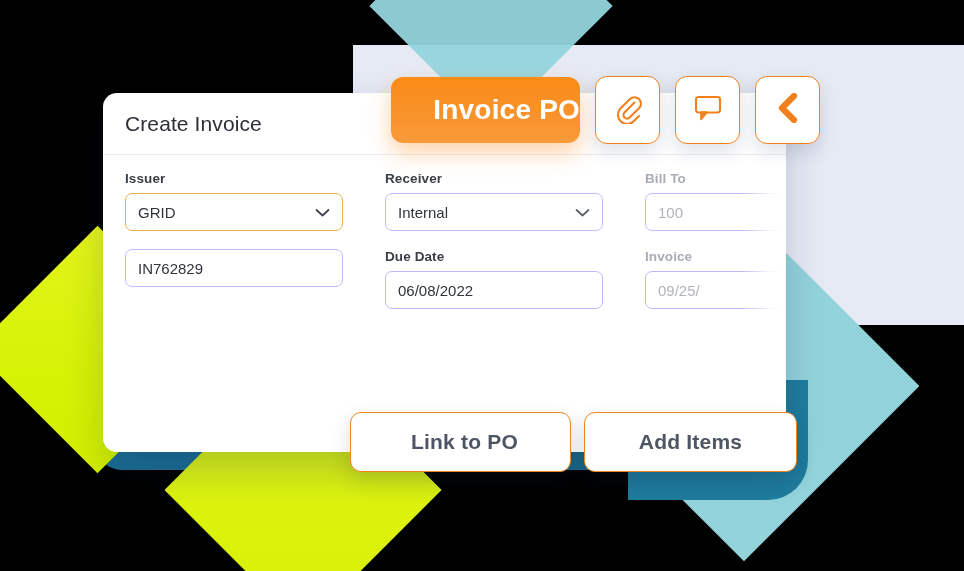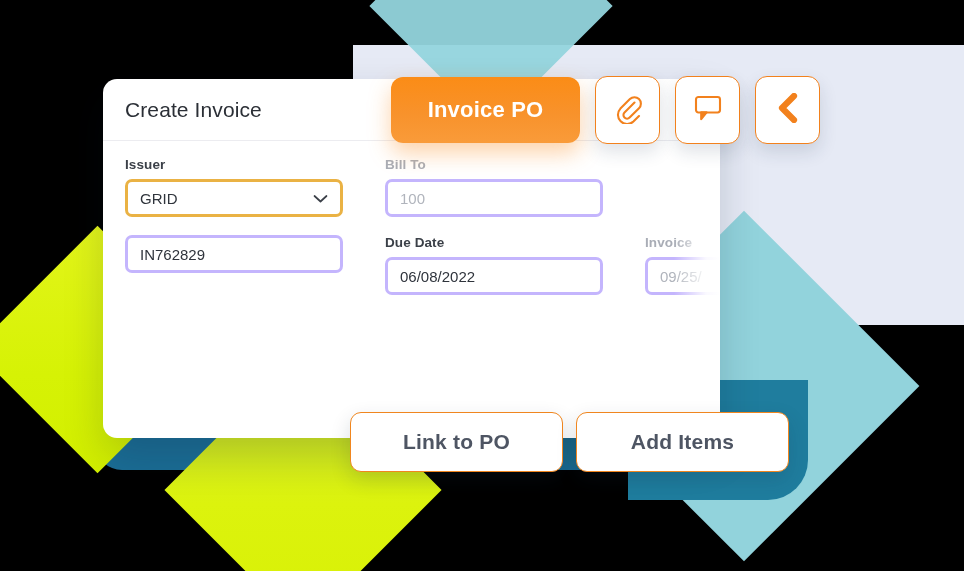--- a/index.html
+++ b/index.html
@@ -98,22 +98,22 @@
     height: 120px;
     background: #1f7d9e;
     border-radius: 0 0 40px 0;
     filter: blur(0.4px);
   }
 
   
   .card {
     position: absolute;
     left: 103px;
-    top: 79px;
-    width: 617px;
+    top: 93px;
+    width: 683px;
     height: 359px;
     background: #ffffff;
     border-radius: 14px;
     box-shadow: 0 18px 40px rgba(10, 30, 50, .18);
     overflow: hidden;
   }
   .card-header {
     height: 62px;
     border-bottom: 1px solid #ececf0;
     display: flex;
@@ -143,21 +143,21 @@
     font-weight: bold;
     color: #3b4048;
     margin-bottom: 7px;
     letter-spacing: .1px;
   }
   .field-label.muted { color: #a9adb6; }
 
   .control {
     height: 38px;
     box-sizing: border-box;
-    border: 3px solid #c4b5fd;
+    border: 1px solid #c4b5fd;
     border-radius: 7px;
     background: #fff;
     display: flex;
     align-items: center;
     padding: 0 12px;
     font-size: 15px;
     color: #2f343c;
     position: relative;
   }
   .control.highlight { border-color: #eab244; }
@@ -207,25 +207,25 @@
     display: flex;
     align-items: center;
     gap: 15px;
   }
   .po-button {
     width: 189px;
     height: 66px;
     border-radius: 12px;
     background: linear-gradient(180deg, #fb8c16 0%, #f8922b 55%, #f99b3a 100%);
     color: #ffffff;
-    font-size: 22px;
+    font-size: 28px;
     font-weight: bold;
     display: flex;
     align-items: center;
-    justify-content: center;
+    justify-content: flex-end;
     box-shadow: 0 10px 22px rgba(249, 146, 43, .40);
     letter-spacing: .2px;
   }
   .icon-button {
     width: 63px;
     height: 66px;
     border-radius: 12px;
     background: #ffffff;
     border: 1.6px solid #f2811d;
     display: flex;
@@ -249,21 +249,21 @@
     border: 1.6px solid #f0861f;
     display: flex;
     align-items: center;
     justify-content: center;
     font-size: 21px;
     font-weight: bold;
     color: #4e5563;
     box-shadow: 0 8px 20px rgba(20, 45, 70, .16);
     letter-spacing: .2px;
   }
-  .action-link-po { width: 211px; }
+  .action-link-po { width: 211px; padding-left: 8px; }
   .action-add-items { width: 211px; }
 </style>
 </head>
 <body>
 
 <div id="stage">
 
   <div class="bg-layer">
     <div class="lavender-panel"></div>
     <div class="diamond diamond-teal-top"></div>
@@ -289,20 +289,31 @@
           <div class="control highlight">
             <span>GRID</span>
             <span class="chev">
               <svg width="15" height="9" viewBox="0 0 15 9">
                   <path d="M1.5 1.5 L7.5 7 L13.5 1.5" fill="none" stroke="#3b4048" stroke-width="1.7" stroke-linecap="round" stroke-linejoin="round"></path>
                 </svg>
             </span>
           </div>
         </div>
 
+        <div class="field">
+          <div class="field-label">Receiver</div>
+          <div class="control">
+            <span>Internal</span>
+            <span class="chev">
+              <svg width="15" height="9" viewBox="0 0 15 9">
+                  <path d="M1.5 1.5 L7.5 7 L13.5 1.5" fill="none" stroke="#5a6069" stroke-width="1.7" stroke-linecap="round" stroke-linejoin="round"></path>
+                </svg>
+            </span>
+          </div>
+        </div>
 
         <div class="field">
           <div class="field-label muted">Bill To</div>
           <div class="control muted">
             <span>100</span>
           </div>
         </div>
       </div>
 
       <div class="row">

